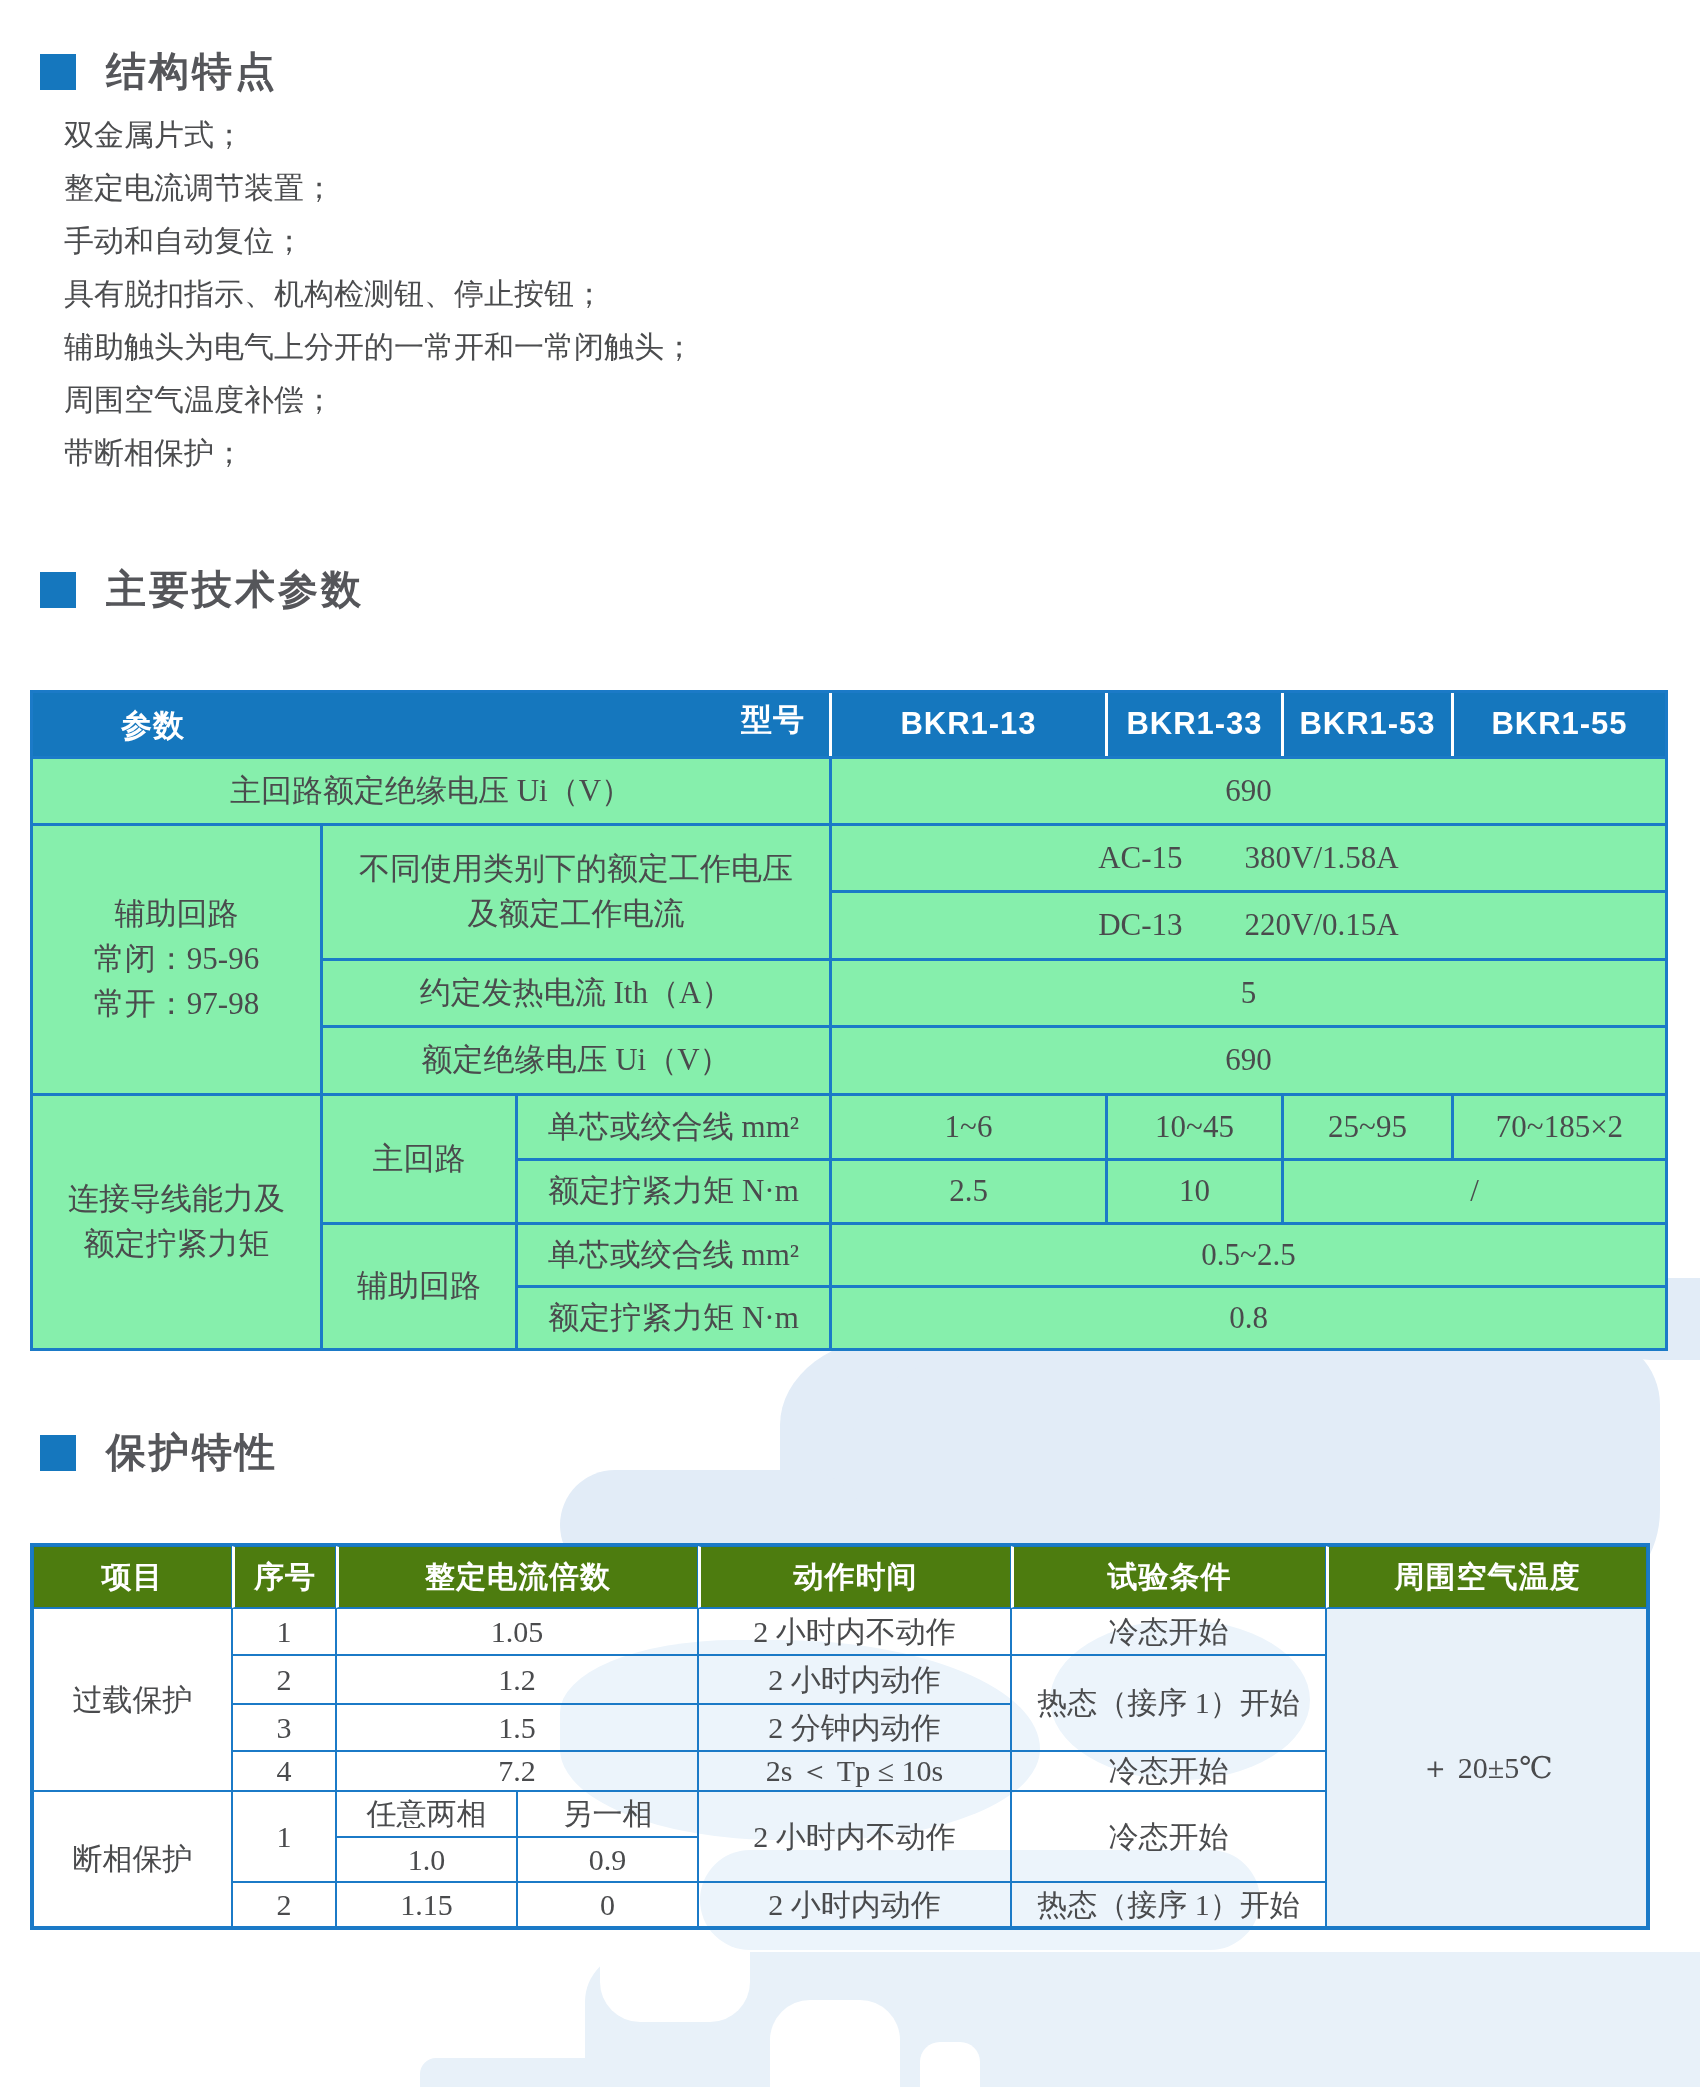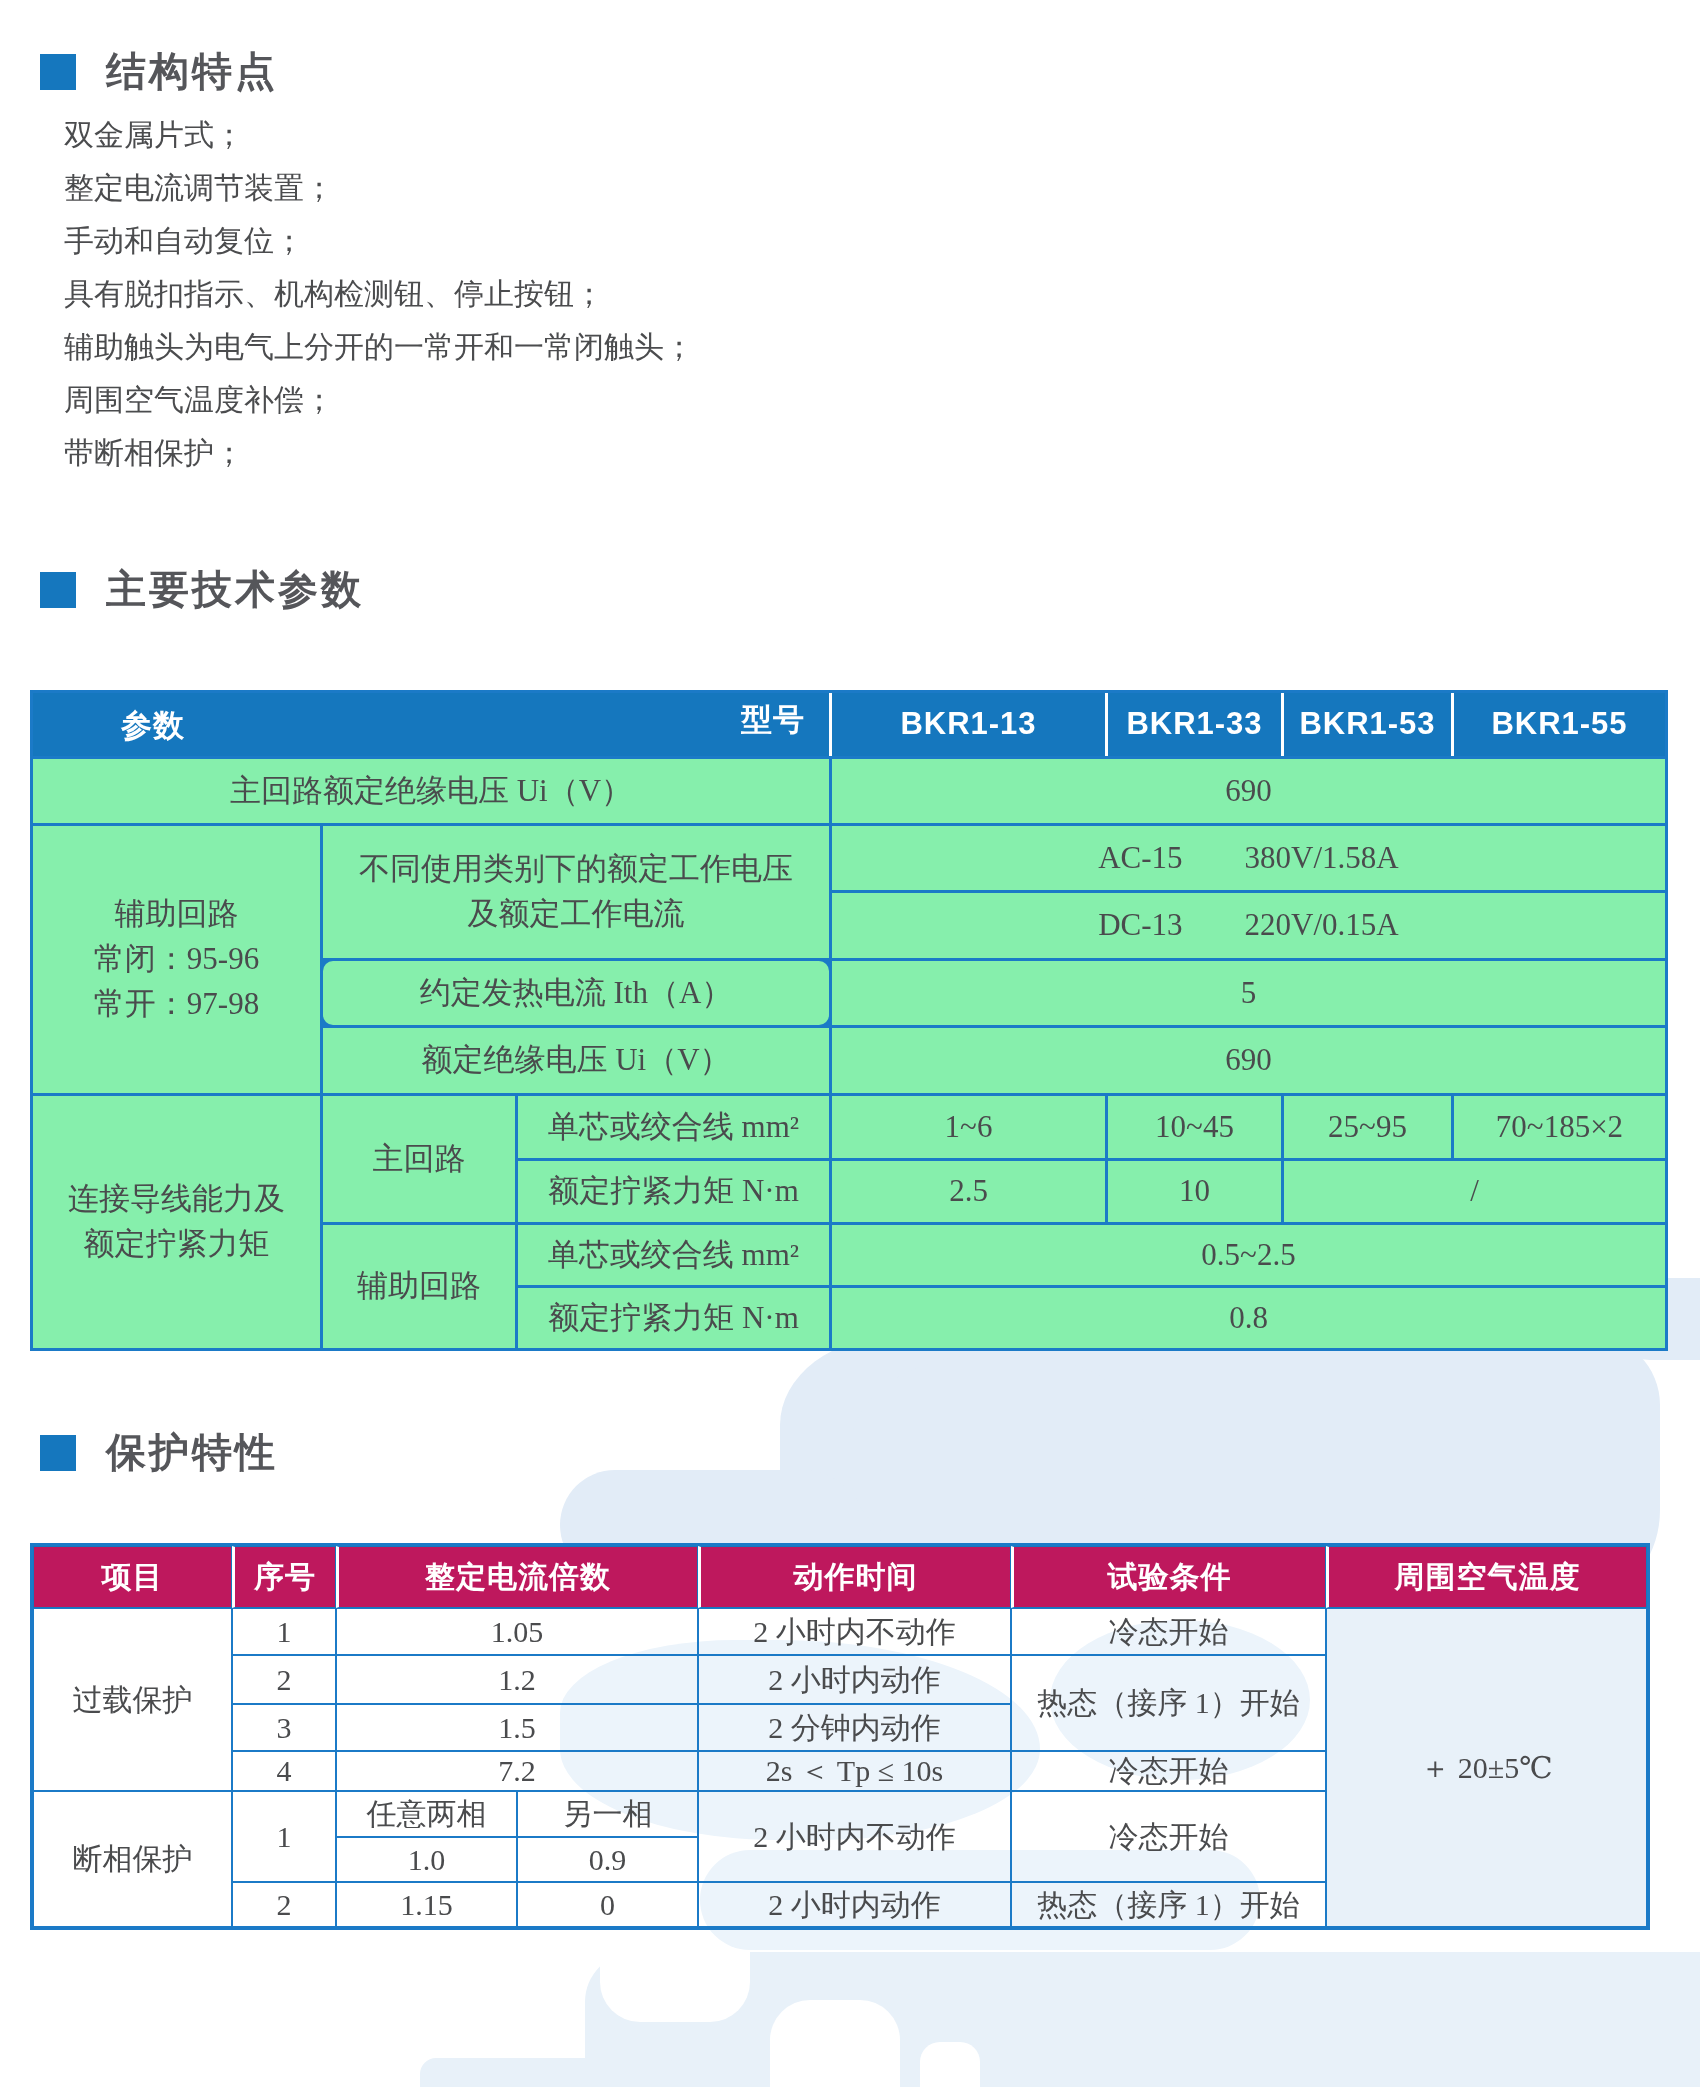--- a/index.html
+++ b/index.html
@@ -29,21 +29,21 @@
   .sec-title { font-size:40px; font-weight:bold; color:#55565a; letter-spacing:3px; white-space:nowrap; }
 
   
   .features { position:absolute; left:64px; top:108px; z-index:2; }
   .feat { height:53px; line-height:53px; font-size:30px; color:#4b4c4e; white-space:nowrap; }
 
   
   .tbl { position:absolute; left:30px; display:grid; z-index:2; }
   .c { display:flex; flex-direction:column; align-items:center; justify-content:center; text-align:center;
        font-family:"Liberation Serif","DejaVu Serif",serif; font-size:31px; color:#4a4b4d; line-height:1.45; }
-  .hc { background:#be185d; color:#ffffff; font-family:"Liberation Sans","DejaVu Sans",sans-serif;
+  .hc { background:#4d7c0f; color:#ffffff; font-family:"Liberation Sans","DejaVu Sans",sans-serif;
         font-weight:bold; font-size:31px; letter-spacing:1px; }
 
   
   .t1 { top:690px; background:#1b7ac7; border:3px solid #1b7ac7; gap:3px;
         grid-template-columns:287px 192px 311px 273px 173px 167px 211px;
         grid-template-rows:63px 64px 64px 65px 64px 65px 62px 61px 60px 60px; }
   .t1 .c { background:#86efac; }
   .t1 .hc { background:#1577be; }
   .t1 .wsep { box-shadow:-3px 0 0 #ffffff; }
   .diag { position:relative;
@@ -116,21 +116,21 @@
       <span>辅助回路</span>
       <span>常闭：95-96</span>
       <span>常开：97-98</span>
     </div>
     <div class="c" style="grid-area:3/2/5/4;">
       <span>不同使用类别下的额定工作电压</span>
       <span>及额定工作电流</span>
     </div>
     <div class="c" style="grid-area:3/4/4/8;">AC-15　　380V/1.58A</div>
     <div class="c" style="grid-area:4/4/5/8;">DC-13　　220V/0.15A</div>
-    <div class="c" style="grid-area:5/2/6/4;border-radius:10px;">约定发热电流 Ith（A）</div>
+    <div class="c" style="grid-area:5/2/6/4;">约定发热电流 Ith（A）</div>
     <div class="c" style="grid-area:5/4/6/8;">5</div>
     <div class="c" style="grid-area:6/2/7/4;">额定绝缘电压 Ui（V）</div>
     <div class="c" style="grid-area:6/4/7/8;">690</div>
 
     <div class="c" style="grid-area:7/1/11/2;">
       <span>连接导线能力及</span>
       <span>额定拧紧力矩</span>
     </div>
     <div class="c" style="grid-area:7/2/9/3;">主回路</div>
     <div class="c" style="grid-area:7/3/8/4;">单芯或绞合线 mm²</div>

